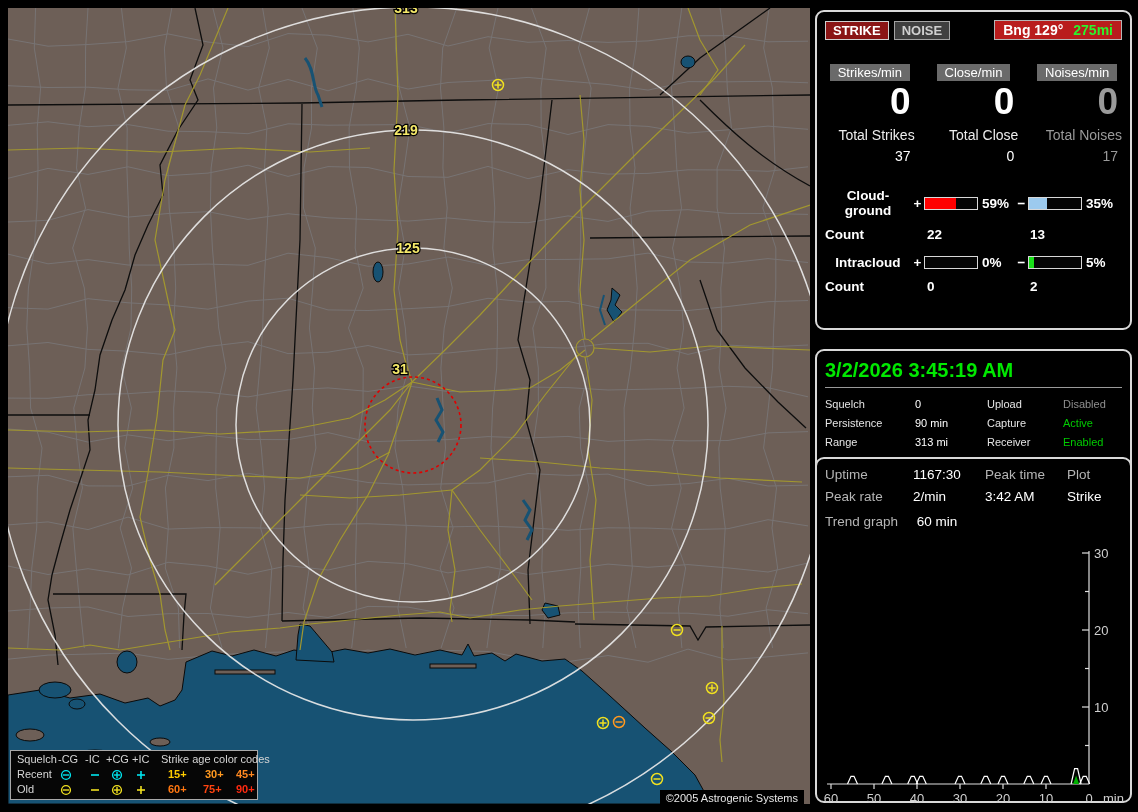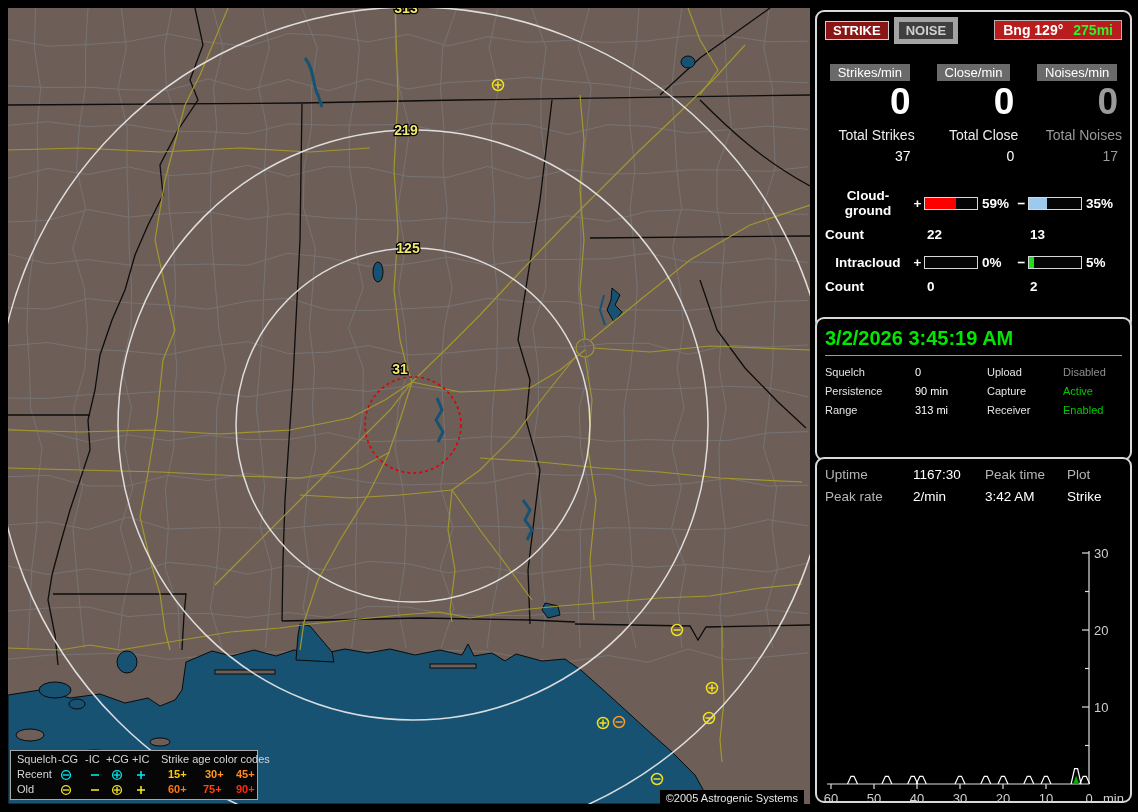--- a/index.html
+++ b/index.html
@@ -14,27 +14,27 @@
   #legend{position:absolute;left:2px;bottom:4px;width:246px;height:48px;background:#060606;
           border:1px solid #a8a8a8;font-size:11px;color:#d6d6d6;}
   #legend .lg-row{position:absolute;left:0;height:15px;width:100%;}
   #legend .lg-cell{position:absolute;top:1px;white-space:nowrap;}
   #legend svg{vertical-align:middle;}
   .agecode{font-weight:bold;}
   
   .panel{position:absolute;left:815px;width:317px;background:#000;border:2px solid #d9d9d9;
          border-radius:9px;box-sizing:border-box;padding:8px;}
   #panel-top{top:10px;height:320px;}
-  #panel-mid{top:317px;height:144px;}
+  #panel-mid{top:349px;height:144px;}
   #panel-bot{top:457px;height:346px;}
   
   .hdr-row{display:flex;align-items:center;height:20px;margin-bottom:24px;}
   .btn{font-size:13px;font-weight:bold;padding:1px 7px;margin-right:5px;cursor:pointer;}
   .btn-strike{background:#8a1515;border:1px solid #d0d0d0;color:#fff;}
-  .btn-noise{background:#3f3f3f;border:5px solid #a3a3a3;color:#cfcfcf;}
+  .btn-noise{background:#3f3f3f;border:1px solid #a3a3a3;color:#cfcfcf;}
   .bng-box{margin-left:auto;background:#b91c1c;border:1px solid #b5b5b5;
            font-size:14px;font-weight:bold;padding:1px 8px;white-space:nowrap;}
   .bng-box .bng{color:#fff;margin-right:10px;}
   .bng-box .dist{color:#2cf32c;}
   
   .counters{display:grid;grid-template-columns:1fr 1fr 1fr;column-gap:14px;}
   .ccol{text-align:right;}
   .chip{display:block;margin:0 auto;width:max-content;background:#6a6a6a;color:#fff;
         font-size:13px;padding:1px 8px;}
   .rate{font-size:37px;font-weight:bold;line-height:42px;padding-right:4px;}
@@ -379,20 +379,24 @@
     <span class="glab">Uptime</span>
     <span class="gval">1167:30</span>
     <span class="glab">Peak time</span>
     <span class="glab">Plot</span>
 
     <span class="glab">Peak rate</span>
     <span class="gval">2/min</span>
     <span class="gval">3:42 AM</span>
     <span class="gval">Strike</span>
   </div>
+  <div class="trend-row">
+    <span class="glab">Trend graph</span>
+    <span class="gval">60 min</span>
+  </div>
 
   <svg id="trend-svg" width="302" height="268">
 
     <line class="axis" x1="266" y1="10" x2="266" y2="243"></line>
     <line class="axis" x1="4" y1="243" x2="266" y2="243"></line>
 
     <line class="axis" x1="259" y1="166" x2="266" y2="166"></line>
     <line class="axis" x1="259" y1="89" x2="266" y2="89"></line>
     <line class="axis" x1="259" y1="12" x2="266" y2="12"></line>
     <line class="axis" x1="262" y1="204.5" x2="266" y2="204.5"></line>

